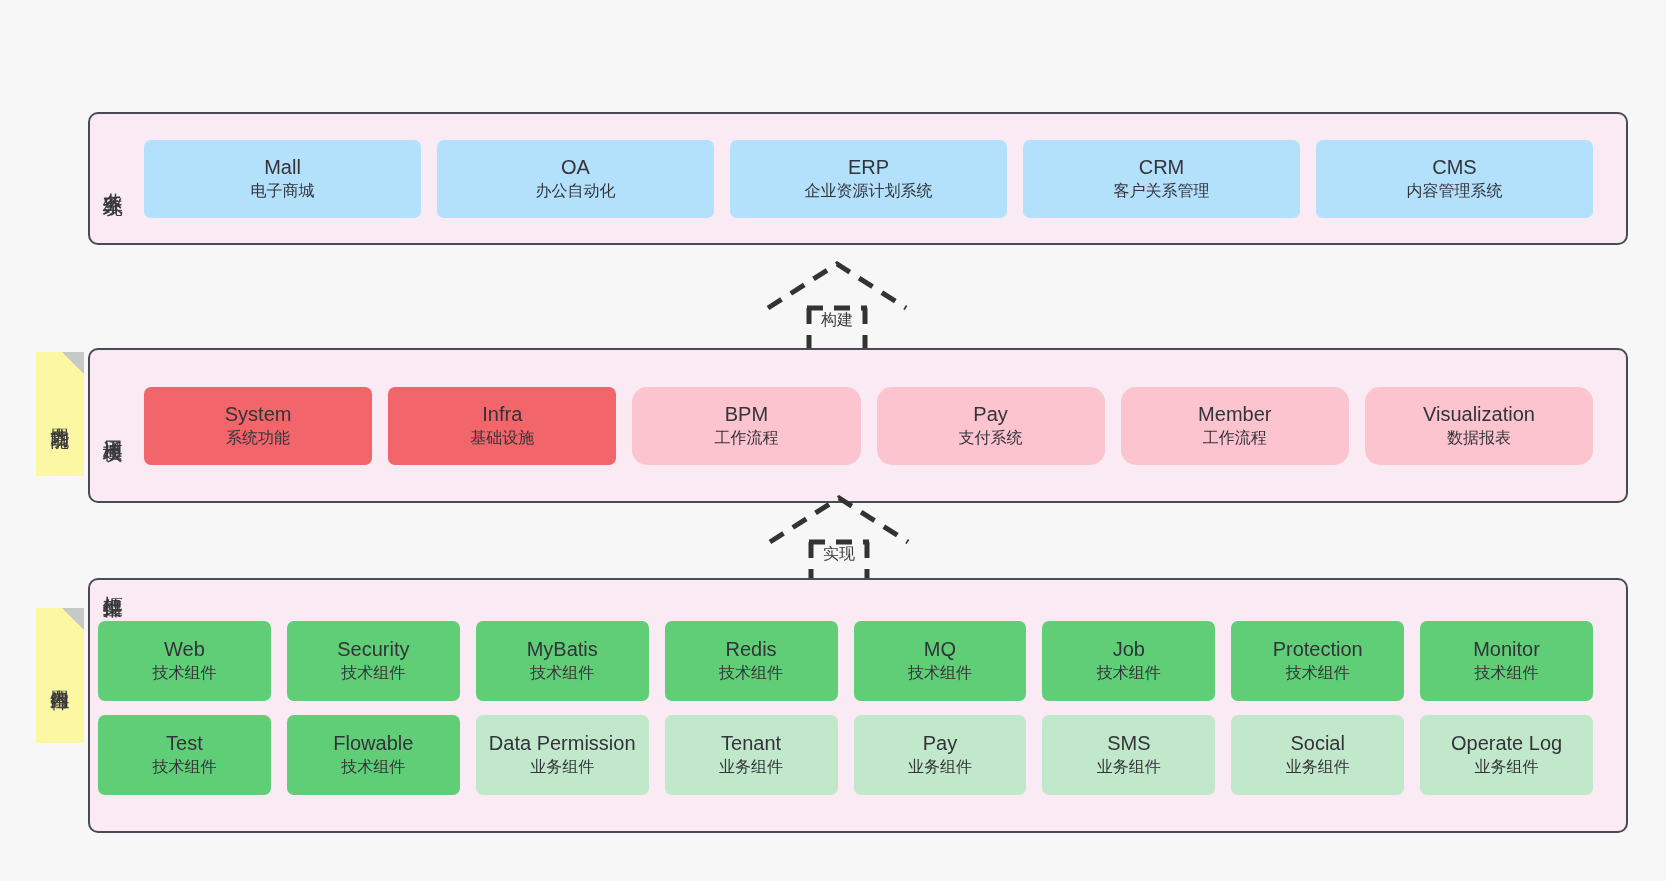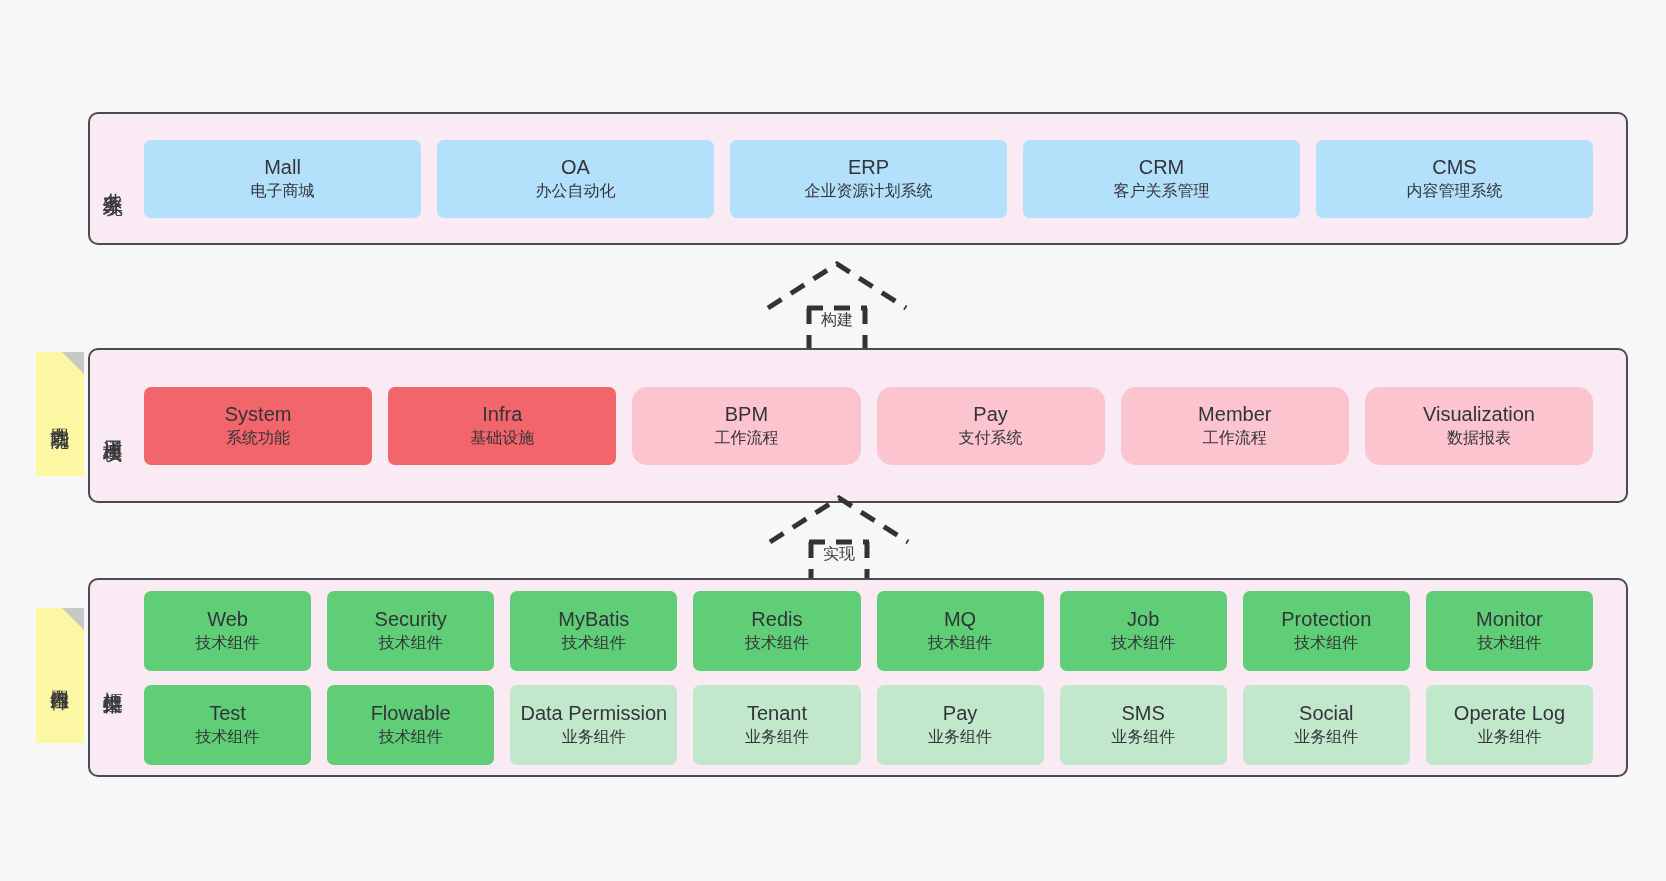--- a/index.html
+++ b/index.html
@@ -86,21 +86,21 @@
   .c-green       { background: #5fce77; }
   .c-greenlight  { background: #c2e8cb; }
 
   
   #layer-business  { left: 88px;  top: 112px; width: 1540px; height: 133px; }
   #layer-business  .card { height: 78px; }
 
   #layer-common    { left: 88px;  top: 348px; width: 1540px; height: 155px; }
   #layer-common    .card { height: 78px; }
 
-  #layer-framework { left: 88px;  top: 578px; width: 1540px; height: 199px; }
+  #layer-framework { left: 88px;  top: 578px; width: 1540px; height: 255px; flex-direction: column; }
   #layer-framework .card { height: 80px; }
 
   
   .sticky {
     position: absolute;
     box-sizing: border-box;
     width: 48px;
     background: #fbf7a3;
     display: flex;
     align-items: center;

